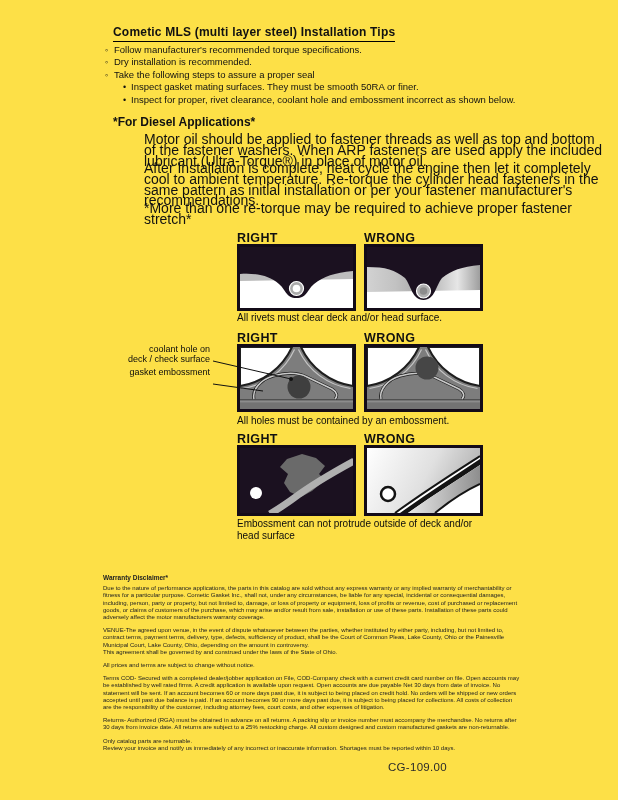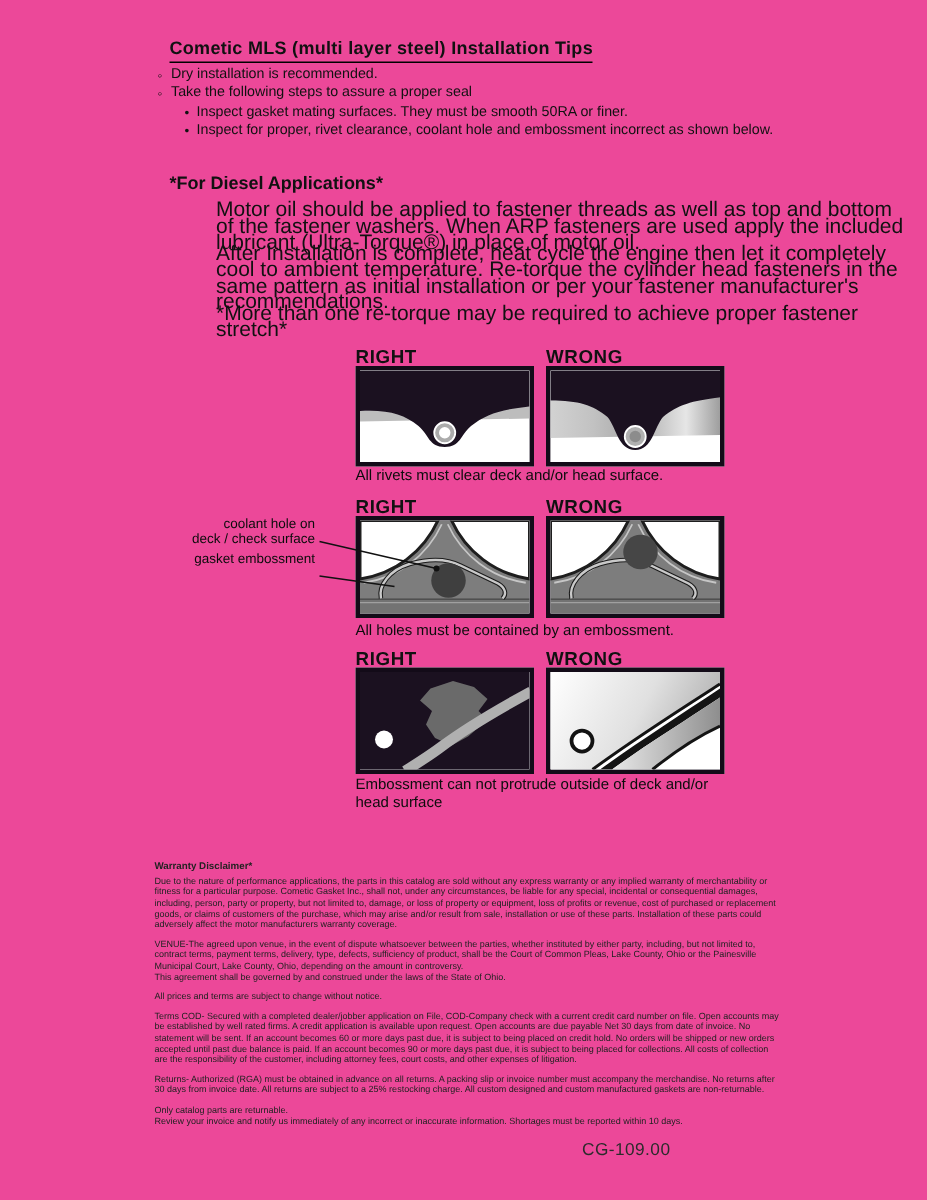--- a/index.html
+++ b/index.html
@@ -1,17 +1,17 @@
 <!DOCTYPE html>
 <html><head>
 <meta charset="utf-8">
 <style>
   html,body{margin:0;padding:0;background:#e8e8e8;}
   .page{
-    position:relative;width:618px;height:800px;background:#ec4899;
+    position:relative;width:618px;height:800px;background:#fde047;
     font-family:"Liberation Sans",sans-serif;color:#111;overflow:hidden;
     margin:0 auto;
   }
   
   .title{position:absolute;left:113px;top:25px;font-size:12px;font-weight:bold;letter-spacing:.2px;}
   .title span{border-bottom:1.6px solid #000;padding-bottom:1.5px;}
   
   .bullets{position:absolute;left:105px;top:44px;width:470px;font-size:9.5px;line-height:12.4px;}
   .bl{position:relative;}
   .bl.l1{padding-left:9px;}
@@ -37,20 +37,21 @@
   .pagenum{position:absolute;left:388px;top:761px;font-size:11.5px;letter-spacing:.3px;color:#2b2b2b;}
 </style>
 </head>
 <body>
 
 <div class="page">
 
   <div class="title"><span>Cometic MLS (multi layer steel) Installation Tips</span></div>
 
   <div class="bullets">
+    <div class="bl l1">Follow manufacturer's recommended torque specifications.</div>
     <div class="bl l1">Dry installation is recommended.</div>
     <div class="bl l1">Take the following steps to assure a proper seal</div>
     <div class="bl l2">Inspect gasket mating surfaces.  They must be smooth 50RA or finer.</div>
     <div class="bl l2">Inspect for proper, rivet clearance, coolant hole and embossment incorrect as shown below.</div>
   </div>
 
   <div class="sec-h">*For Diesel Applications*</div>
   <div class="para p1">Motor oil should be applied to fastener threads as well as top and bottom of the fastener washers. When ARP fasteners are used apply the included lubricant (Ultra-Torque®) in place of motor oil.</div>
   <div class="para p2">After Installation is complete, heat cycle the engine then let it completely cool to ambient temperature. Re-torque the cylinder head fasteners in the same pattern as initial installation or per your fastener manufacturer's recommendations.</div>
   <div class="para p3">*More than one re-torque may be required to achieve proper fastener stretch*</div>

